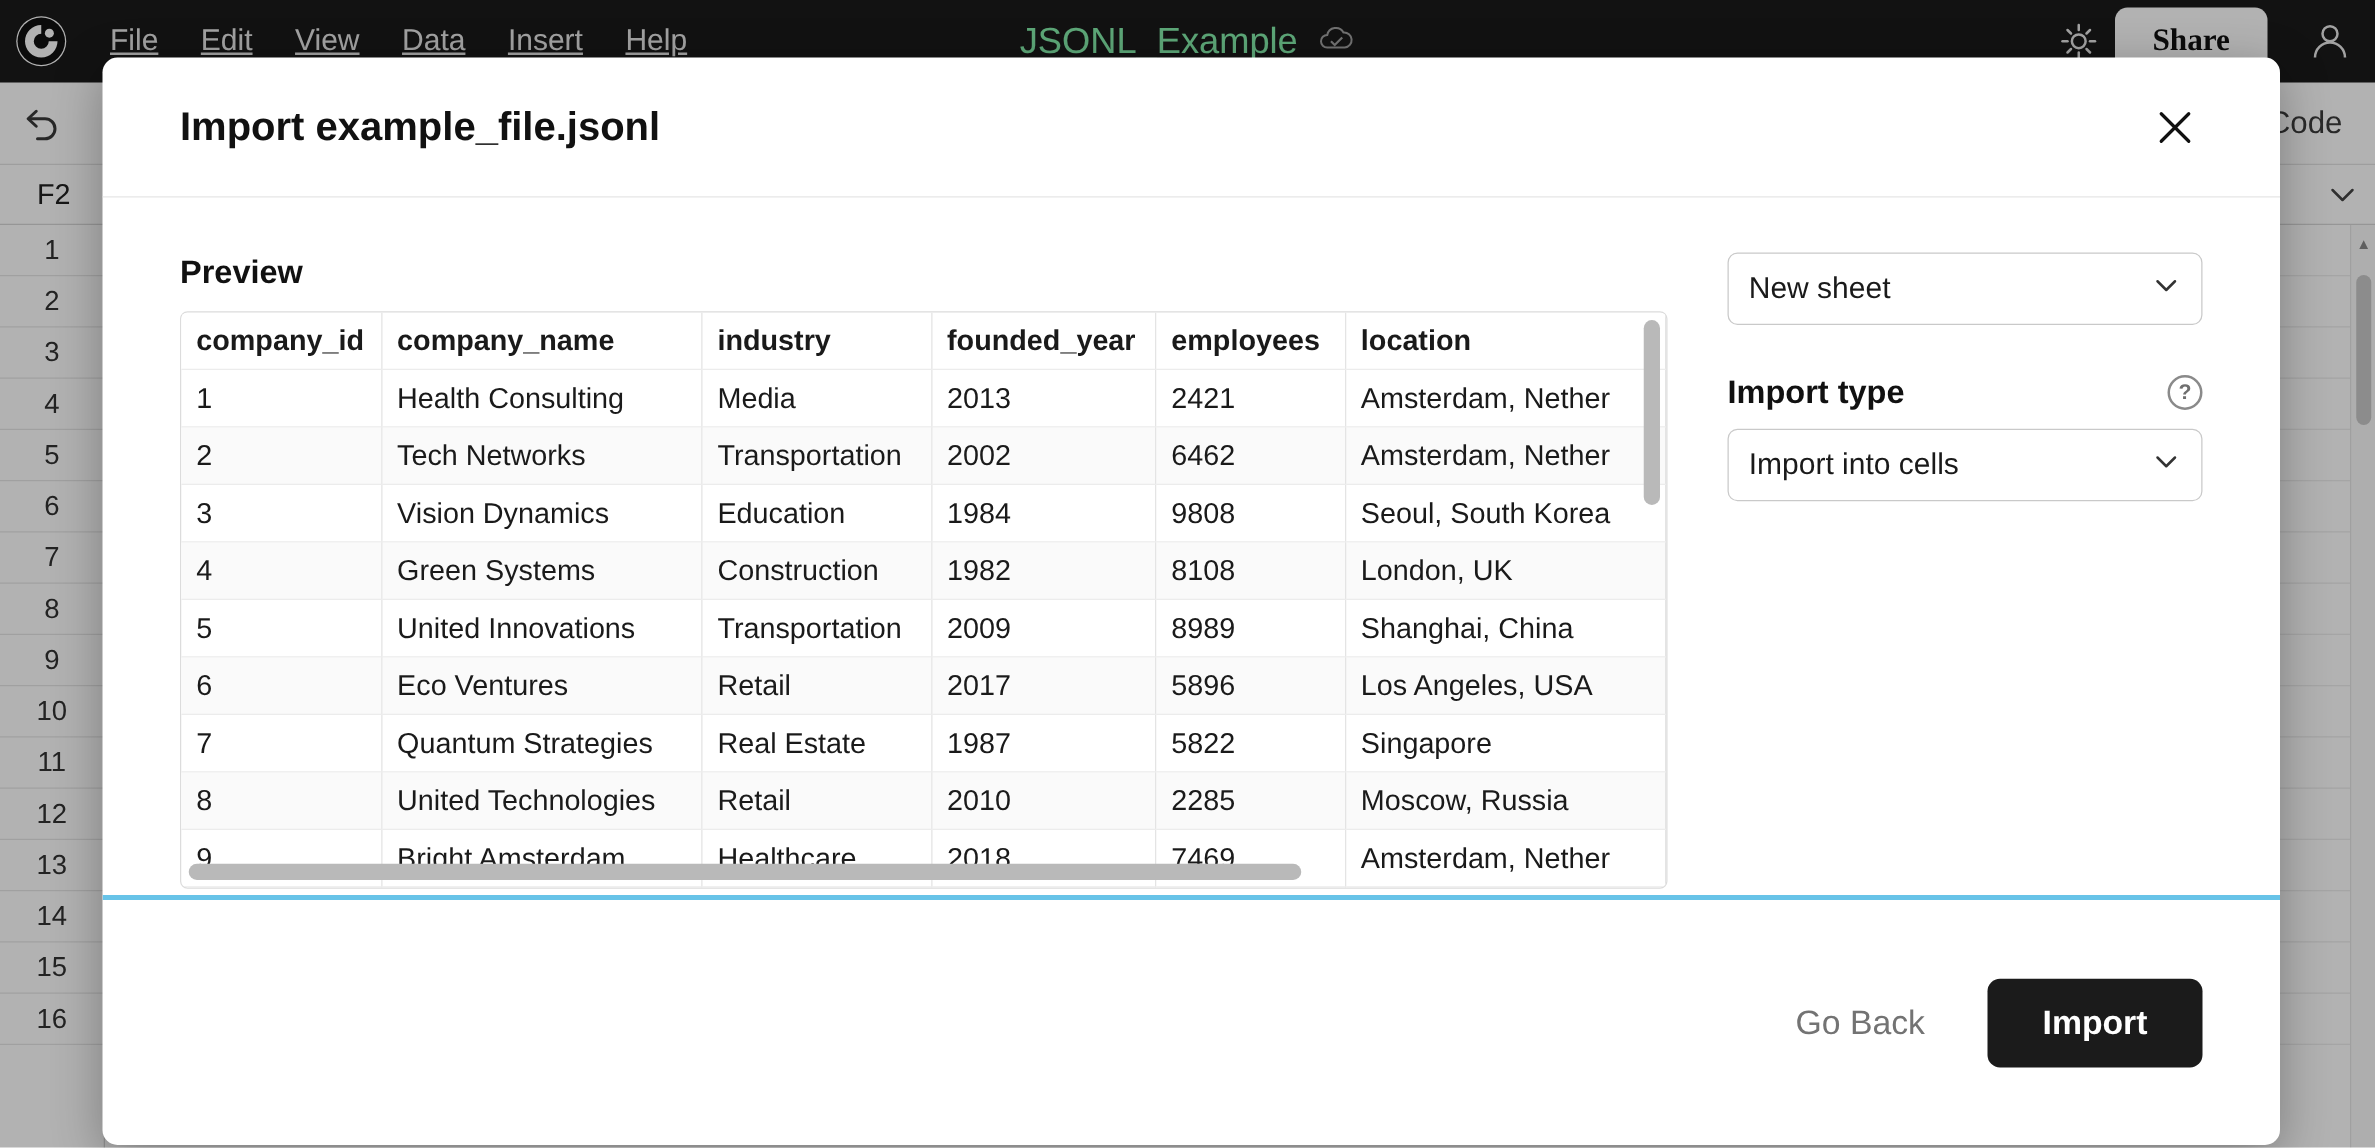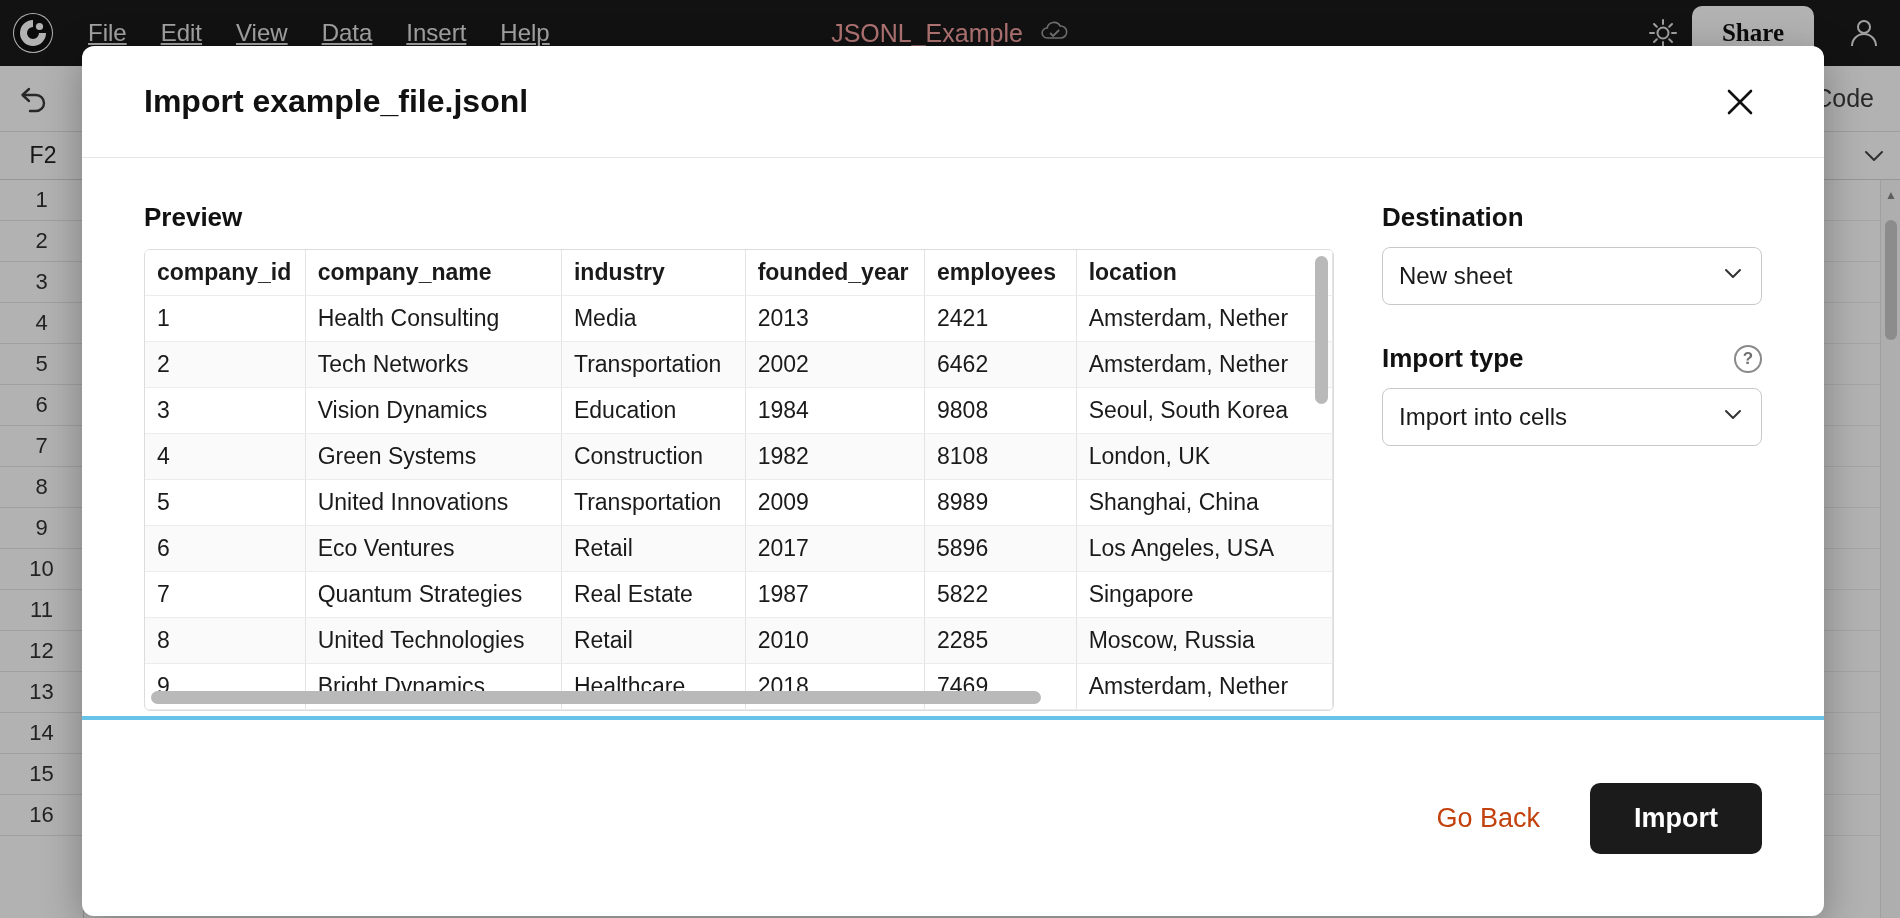--- a/index.html
+++ b/index.html
@@ -35,21 +35,21 @@
     display: flex; align-items: center; gap: 34px;
     margin-left: 22px;
     font-size: 24px;
     color: #e9e9e9;
   }
   .menu-item { cursor: pointer; text-decoration: underline; }
   .doc-title-wrap {
     position: absolute; left: 50%; transform: translateX(-50%);
     display: flex; align-items: center; gap: 16px;
   }
-  .doc-title { font-size: 25px; color: #fca5a5; }
+  .doc-title { font-size: 29px; color: #86efac; }
   .cloud-icon { opacity: .75; }
   .appbar-right {
     position: absolute; right: 0; top: 0; height: 66px;
     display: flex; align-items: center; gap: 0;
   }
   .theme-btn {
     width: 58px; height: 66px;
     display: flex; align-items: center; justify-content: center;
     cursor: pointer;
   }
@@ -267,21 +267,21 @@
   }
   .modal-footer {
     position: absolute;
     left: 0; right: 0; bottom: 0;
     height: 196px;
     display: flex; align-items: center; justify-content: flex-end;
     gap: 44px;
     padding-right: 62px;
   }
   .goback-btn {
-    font-size: 27px; color: #c2410c;
+    font-size: 27px; color: #737373;
     cursor: pointer;
     background: none; border: none;
     font-family: "Liberation Sans", sans-serif;
   }
   .import-btn {
     background: #1b1b1b; color: #fff;
     font-size: 27px; font-weight: 700;
     border: none; border-radius: 10px;
     padding: 20px 44px;
     cursor: pointer;
@@ -497,21 +497,21 @@
               <tr>
                 <td>8</td>
                 <td>United Technologies</td>
                 <td>Retail</td>
                 <td>2010</td>
                 <td>2285</td>
                 <td>Moscow, Russia</td>
               </tr>
               <tr>
                 <td>9</td>
-                <td>Bright Dynamics</td>
+                <td>Bright Amsterdam</td>
                 <td>Healthcare</td>
                 <td>2018</td>
                 <td>7469</td>
                 <td>Amsterdam, Nether</td>
               </tr>
               <tr>
                 <td>10</td>
                 <td>Next Systems</td>
                 <td>Finance</td>
                 <td>2003</td>
@@ -519,23 +519,20 @@
                 <td>Zurich, Switzerland</td>
               </tr>
             </tbody>
           </table>
           <div class="pv-scroll-v"></div>
           <div class="pv-scroll-h"></div>
         </div>
       </div>
 
       <div class="dest-col">
-        <div class="field-label-row">
-          <span class="field-label">Destination</span>
-        </div>
         <div class="select-box">
           <span>New sheet</span>
           <span class="caret">
             <svg width="24" height="24" viewBox="0 0 24 24">
               <path d="M5 9 L12 16 L19 9" fill="none" stroke="#333" stroke-width="2" stroke-linecap="round" stroke-linejoin="round"></path>
             </svg>
           </span>
         </div>
 
         <div class="field-label-row">

